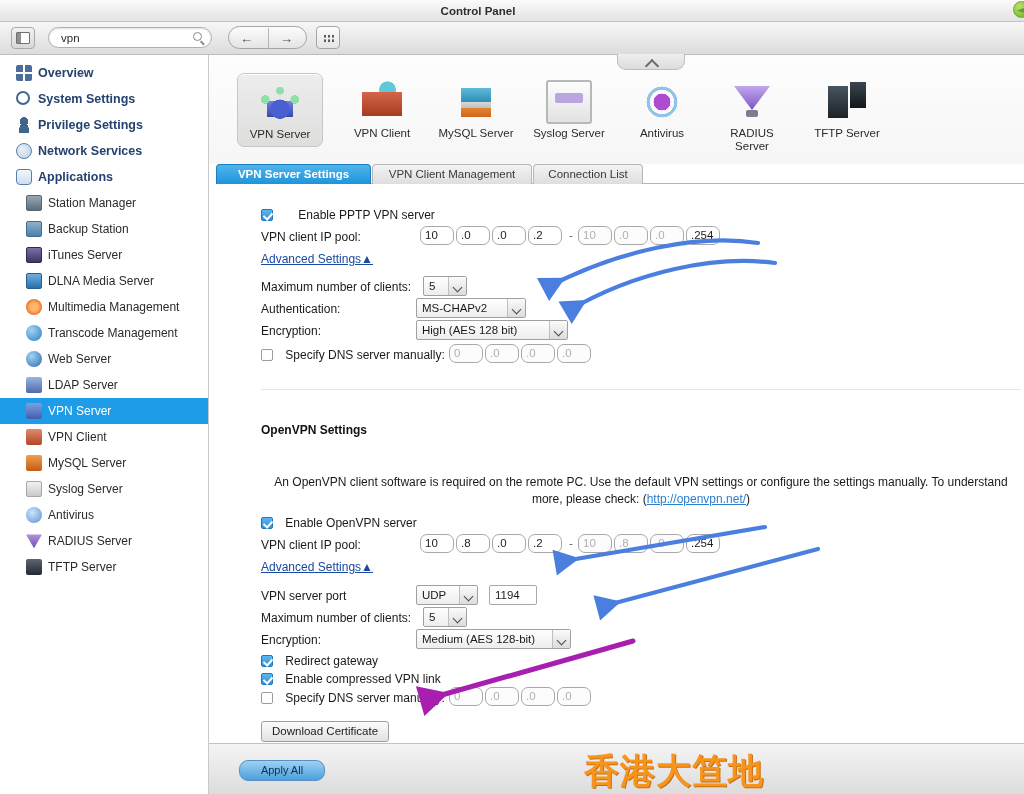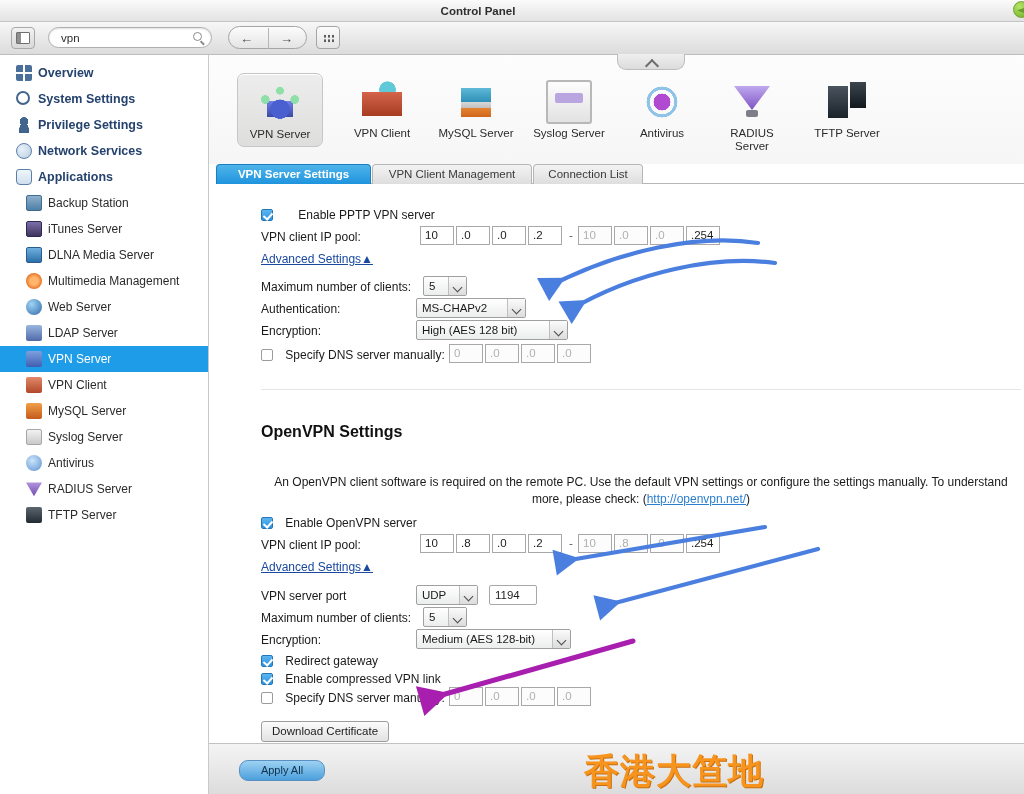--- a/index.html
+++ b/index.html
@@ -235,21 +235,21 @@
     position:relative;
   }
   .cb.on{ background:linear-gradient(#5cb6f0,#2d92df); border-color:#2277b8; }
   .cb.on:after{
     content:""; position:absolute; left:3px; top:1px; width:4px; height:7px;
     border:solid #fff; border-width:0 2px 2px 0; transform:rotate(42deg);
   }
 
   .ipf{
     display:inline-block; height:19px; width:34px; background:#fff;
-    border:1px solid #a8a8a8; border-radius:0;
+    border:1px solid #a8a8a8; border-radius:7px;
     font-size:11.5px; line-height:17px; padding-left:4px; color:#1c1c1c;
     vertical-align:middle;
   }
   .ipf.dis{ color:#b0b0b0; background:#fcfcfc; }
   .dash{ display:inline-block; width:14px; text-align:center; color:#555; font-size:11.5px;}
 
   .lnk{ color:#1a49a0; font-size:12px; text-decoration:underline; }
   .extlink{ color:#2b7fd0; text-decoration:underline; }
 
   .sel-box{
@@ -277,21 +277,21 @@
 
   .btn{
     display:inline-block; height:21px; line-height:19px; padding:0 10px;
     background:linear-gradient(#fbfbfb,#e2e2e2);
     border:1px solid #9d9d9d; border-radius:3px;
     font-size:11.5px; color:#1c1c1c;
   }
   .divider{
     position:absolute; height:1px; background:#e6e6e6;
   }
-  .sect-title{ font-size:16px; font-weight:bold; color:#111; }
+  .sect-title{ font-size:12px; font-weight:bold; color:#111; }
   .para{ font-size:12px; color:#1a1a1a; line-height:17px; }
 
   
   .footer{
     position:absolute; left:209px; top:743px; width:815px; height:51px;
     background:linear-gradient(to bottom,#f4f4f4,#dcdcdc);
     border-top:1px solid #c2c2c2;
   }
   .applybtn{
     position:absolute; left:30px; top:16px; width:86px; height:21px;
@@ -341,24 +341,26 @@
 
   <div class="sidebar">
     <div class="sb-top" id="sb-main-list">
         <div class="sb-main"><span class="sb-ico ic-grid"></span><span>Overview</span></div>
         <div class="sb-main"><span class="sb-ico ic-gear"></span><span>System Settings</span></div>
         <div class="sb-main"><span class="sb-ico ic-user"></span><span>Privilege Settings</span></div>
         <div class="sb-main"><span class="sb-ico ic-globe"></span><span>Network Services</span></div>
         <div class="sb-main"><span class="sb-ico ic-app"></span><span>Applications</span></div>
       </div>
     <div id="sb-sub-list">
+        <div class="sb-sub"><span class="sb-ico ic-station"></span><span>Station Manager</span></div>
         <div class="sb-sub"><span class="sb-ico ic-backup"></span><span>Backup Station</span></div>
         <div class="sb-sub"><span class="sb-ico ic-itunes"></span><span>iTunes Server</span></div>
         <div class="sb-sub"><span class="sb-ico ic-dlna"></span><span>DLNA Media Server</span></div>
         <div class="sb-sub"><span class="sb-ico ic-mm"></span><span>Multimedia Management</span></div>
+        <div class="sb-sub"><span class="sb-ico ic-trans"></span><span>Transcode Management</span></div>
         <div class="sb-sub"><span class="sb-ico ic-web"></span><span>Web Server</span></div>
         <div class="sb-sub"><span class="sb-ico ic-ldap"></span><span>LDAP Server</span></div>
         <div class="sb-sub sel"><span class="sb-ico ic-vpns"></span><span>VPN Server</span></div>
         <div class="sb-sub"><span class="sb-ico ic-vpnc"></span><span>VPN Client</span></div>
         <div class="sb-sub"><span class="sb-ico ic-mysql"></span><span>MySQL Server</span></div>
         <div class="sb-sub"><span class="sb-ico ic-syslog"></span><span>Syslog Server</span></div>
         <div class="sb-sub"><span class="sb-ico ic-av"></span><span>Antivirus</span></div>
         <div class="sb-sub"><span class="sb-ico ic-radius"></span><span>RADIUS Server</span></div>
         <div class="sb-sub"><span class="sb-ico ic-tftp"></span><span>TFTP Server</span></div>
       </div>

